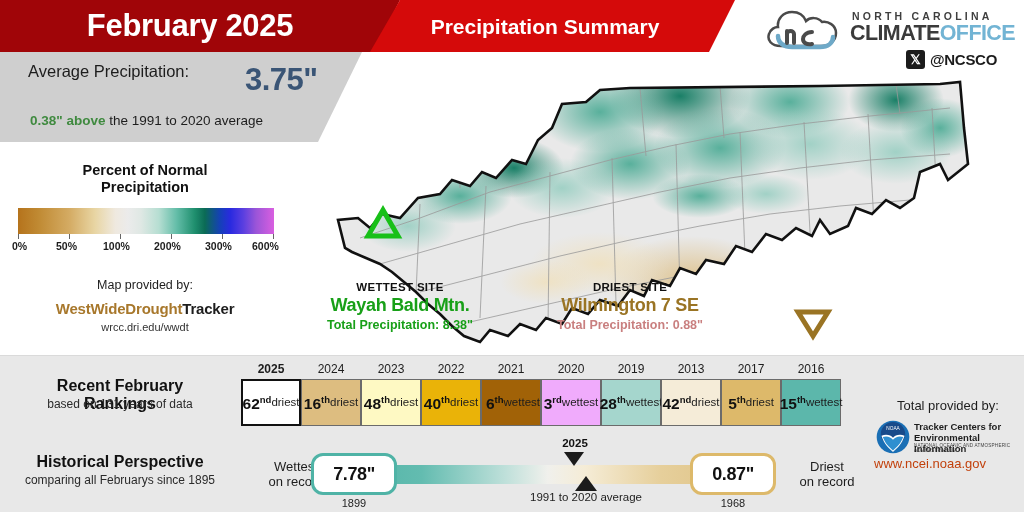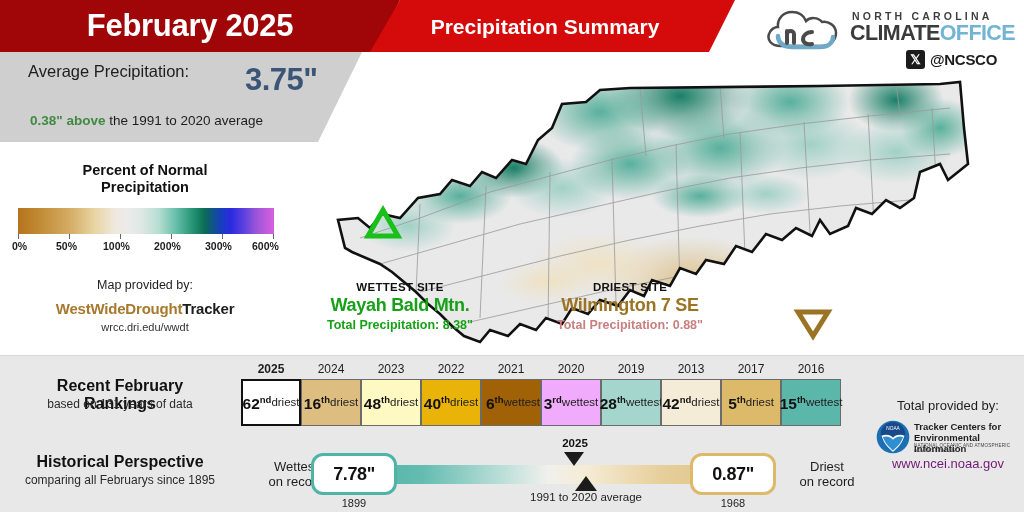--- a/index.html
+++ b/index.html
@@ -151,21 +151,21 @@
   .mk-down-lbl { position: absolute; left: 540px; top: 437px; width: 70px; text-align: center; font-size: 11.5px; font-weight: bold; color: #111; }
   .mk-up { position: absolute; left: 575px; top: 476px; width: 0; height: 0;
     border-left: 11px solid transparent; border-right: 11px solid transparent; border-bottom: 15px solid #1b1b1b; }
   .mk-up-lbl { position: absolute; left: 506px; top: 491px; width: 160px; text-align: center; font-size: 11.5px; color: #1d1d1d; }
 
   
   .noaa-by { position: absolute; left: 878px; top: 398px; width: 140px; text-align: center; font-size: 13px; color: #1d1d1d; }
   .noaa-logo { position: absolute; left: 876px; top: 420px; width: 34px; height: 34px; }
   .noaa-t1 { position: absolute; left: 914px; top: 421px; font-size: 9.5px; font-weight: bold; color: #1d1d1d; line-height: 11px; }
   .noaa-t2 { position: absolute; left: 914px; top: 443px; font-size: 4.6px; color: #444; letter-spacing: 0.2px; }
-  .noaa-url { position: absolute; left: 874px; top: 456px; width: 148px; text-align: center; font-size: 13px; color: #701a75; }
+  .noaa-url { position: absolute; left: 874px; top: 456px; width: 148px; font-size: 13px; color: #c2410c; }
 </style>
 </head>
 <body>
 
 <div class="stage">
 
   <div class="hdr-darkred"></div>
   <div class="hdr-red"></div>
   <div class="hdr-month">February 2025</div>
   <div class="hdr-sub">Precipitation Summary</div>

